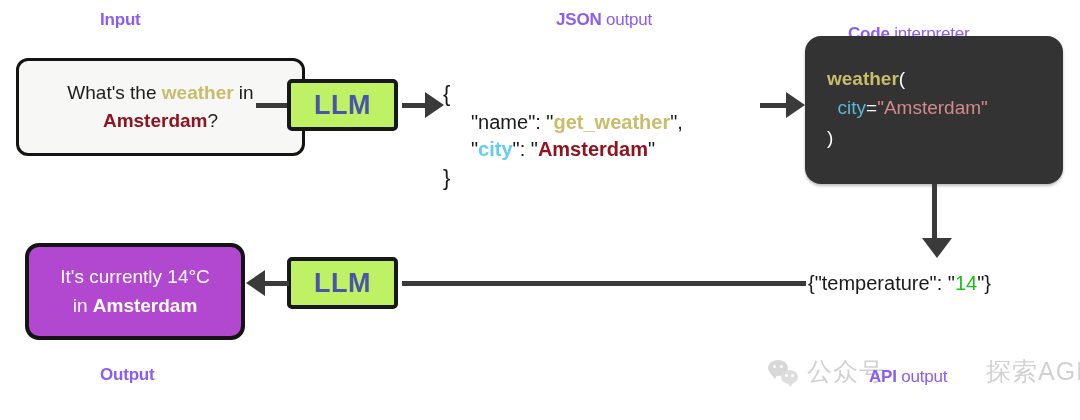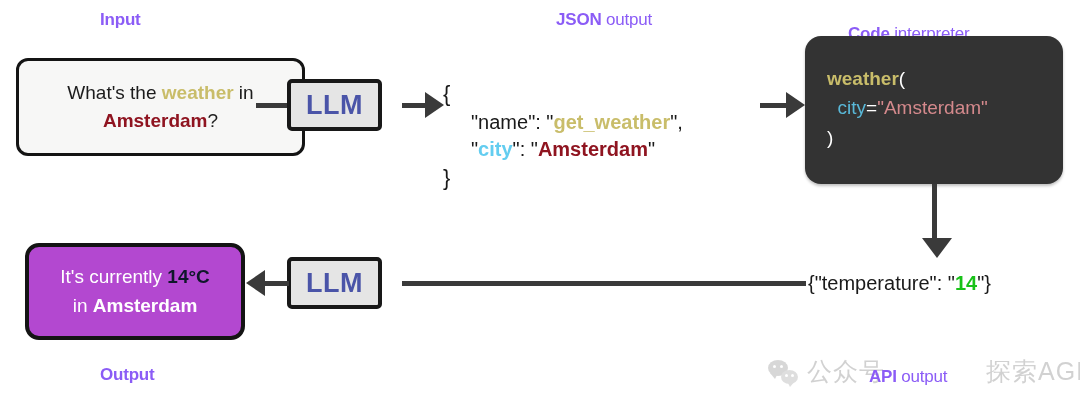--- a/index.html
+++ b/index.html
@@ -52,24 +52,24 @@
     font-size: 19px;
     line-height: 1.45;
     color: #1c1c1c;
     padding: 0 12px;
   }
   .kw-weather { color: #c9bd6a; font-weight: 700; }
   .kw-city-red { color: #8f1420; font-weight: 700; }
 
   
   .llm-box {
-    background: #e5e5e5;
+    background: #bef264;
     border: 4px solid #181818;
     border-radius: 5px;
-    width: 95px;
+    width: 111px;
     height: 52px;
   }
   .llm-box .txt {
     font-size: 27px;
     font-weight: 700;
     color: #4a54a8;
     letter-spacing: 0.5px;
   }
   #llm-top { left: 287px; top: 79px; }
   #llm-bottom { left: 287px; top: 257px; }
@@ -111,21 +111,21 @@
     background: #b348d0;
     border: 4px solid #141414;
     border-radius: 14px;
   }
   #output-box .txt {
     font-size: 19px;
     line-height: 1.5;
     color: #ffffff;
     padding: 0 10px;
   }
-  .temp-green { color: #0f172a; font-weight: 700; }
+  .temp-green { color: #ffffff; font-weight: 400; }
   .bold-white { color: #ffffff; font-weight: 700; }
 
   
   #json-block {
     position: absolute;
     left: 443px;
     top: 52px;
     font-size: 20px;
     line-height: 1.35;
     color: #1a1a1a;
@@ -140,21 +140,21 @@
 
   
   #api-text {
     position: absolute;
     left: 808px;
     top: 272px;
     font-size: 20px;
     color: #1a1a1a;
     white-space: nowrap;
   }
-  .api-green { color: #19c219; font-weight: 700; }
+  .api-green { color: #19c219; font-weight: 400; }
 
   
   .line-h {
     position: absolute;
     height: 5px;
     background: #3a3a3a;
   }
   .line-v {
     position: absolute;
     width: 5px;

